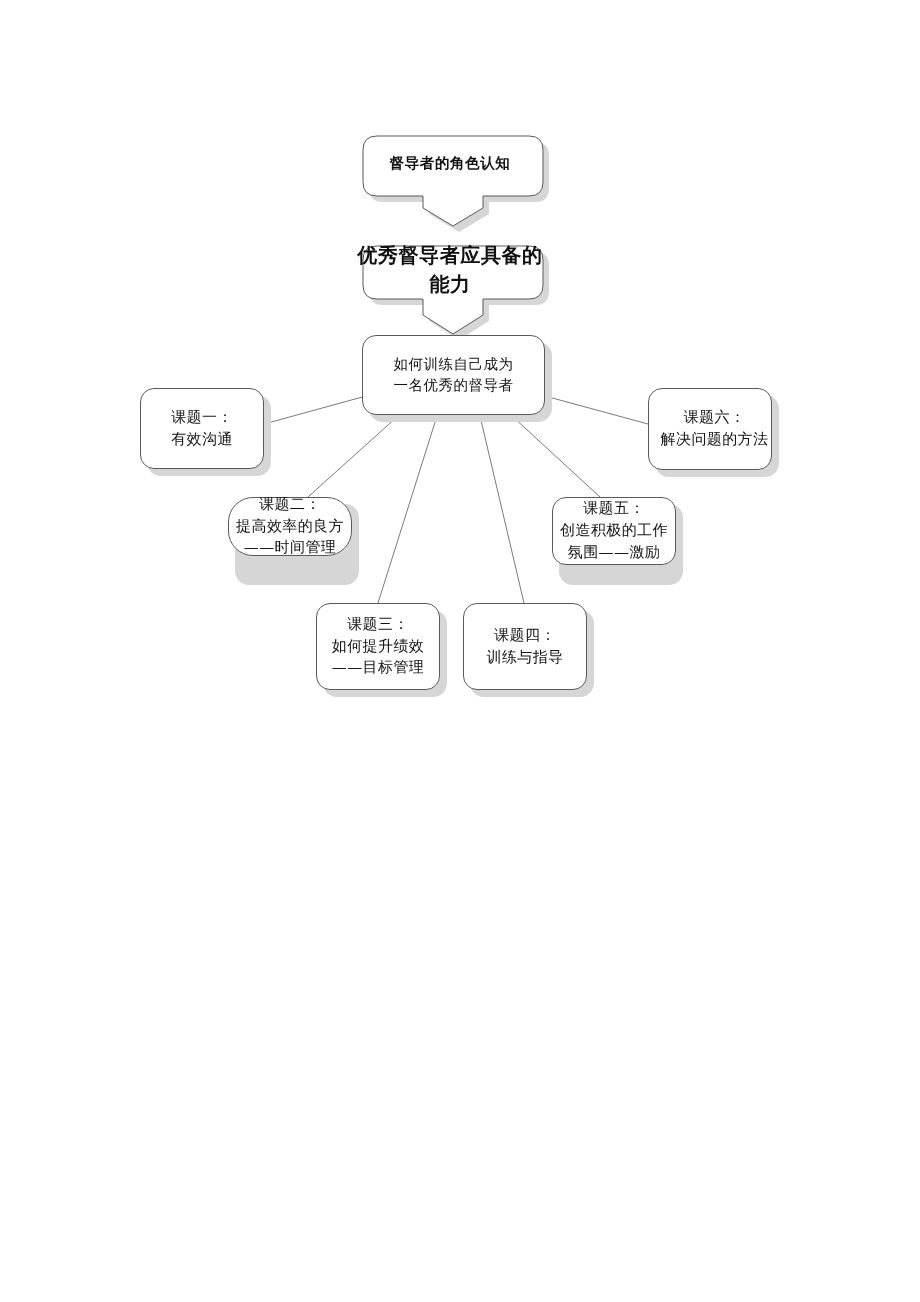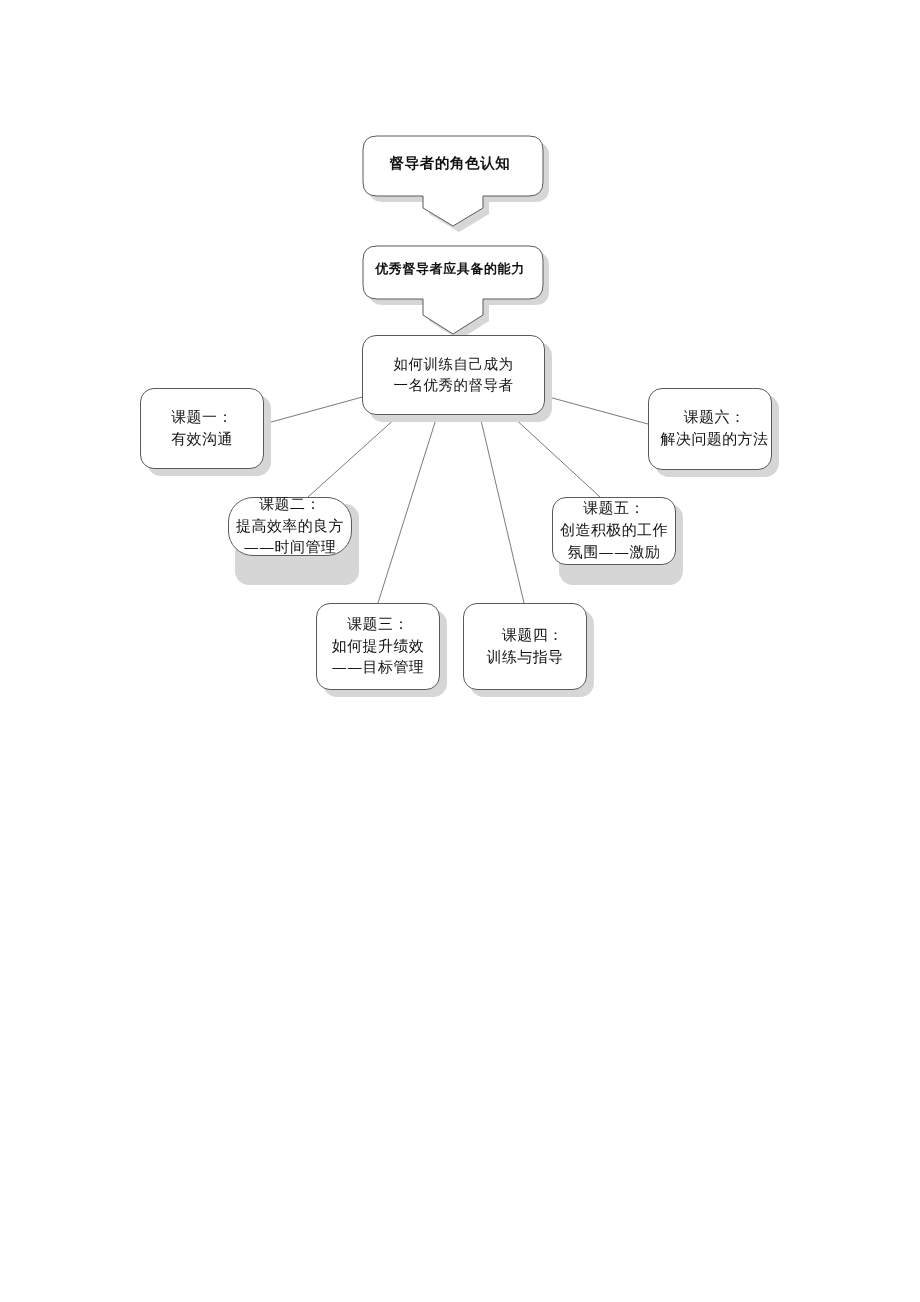--- a/index.html
+++ b/index.html
@@ -72,21 +72,21 @@
     justify-content: center;
     text-align: center;
     color: #111111;
     white-space: pre-line;
     line-height: 1.45;
     pointer-events: none;
     font-weight: bold;
   }
 
   .fs-top  { font-size: 14.5px; letter-spacing: 0.6px; }
-  .fs-mid  { font-size: 13px; letter-spacing: 0.6px; }
+  .fs-mid  { font-size: 20px; letter-spacing: 0.6px; }
   .fs-core { font-size: 14.5px; letter-spacing: 0.5px; }
   .fs-leaf { font-size: 15px; letter-spacing: 0.4px; }
 </style>
 </head>
 <body>
 
 <div id="diagram-canvas">
 
   <svg class="connector-layer" viewBox="0 0 920 1302" width="920" height="1302">
     <line x1="366" y1="396" x2="264" y2="424" stroke="#7a7a7a" stroke-width="1"></line>
@@ -133,21 +133,21 @@
   <div class="node fs-leaf" style="left:228px; top:497px; width:124px; height:59px;border-radius:25px;">课题二：
 提高效率的良方
 ——时间管理</div>
 
   <div class="node-shadow" style="left:323px; top:610px; width:124px; height:87px;"></div>
   <div class="node fs-leaf" style="left:316px; top:603px; width:124px; height:87px;">课题三：
 如何提升绩效
 ——目标管理</div>
 
   <div class="node-shadow" style="left:470px; top:610px; width:124px; height:87px;"></div>
-  <div class="node fs-leaf" style="left:463px; top:603px; width:124px; height:87px;text-align:right;">课题四：
+  <div class="node fs-leaf" style="left:463px; top:603px; width:124px; height:87px;">课题四：
 训练与指导</div>
 
   <div class="node-shadow" style="left:559px; top:504px; width:124px; height:81px;"></div>
   <div class="node fs-leaf" style="left:552px; top:497px; width:124px; height:68px;">课题五：
 创造积极的工作
 氛围——激励</div>
 
   <div class="node-shadow" style="left:655px; top:395px; width:124px; height:82px;"></div>
   <div class="node fs-leaf" style="left:648px; top:388px; width:124px; height:82px;padding-left:9px;">课题六：
 解决问题的方法</div>

